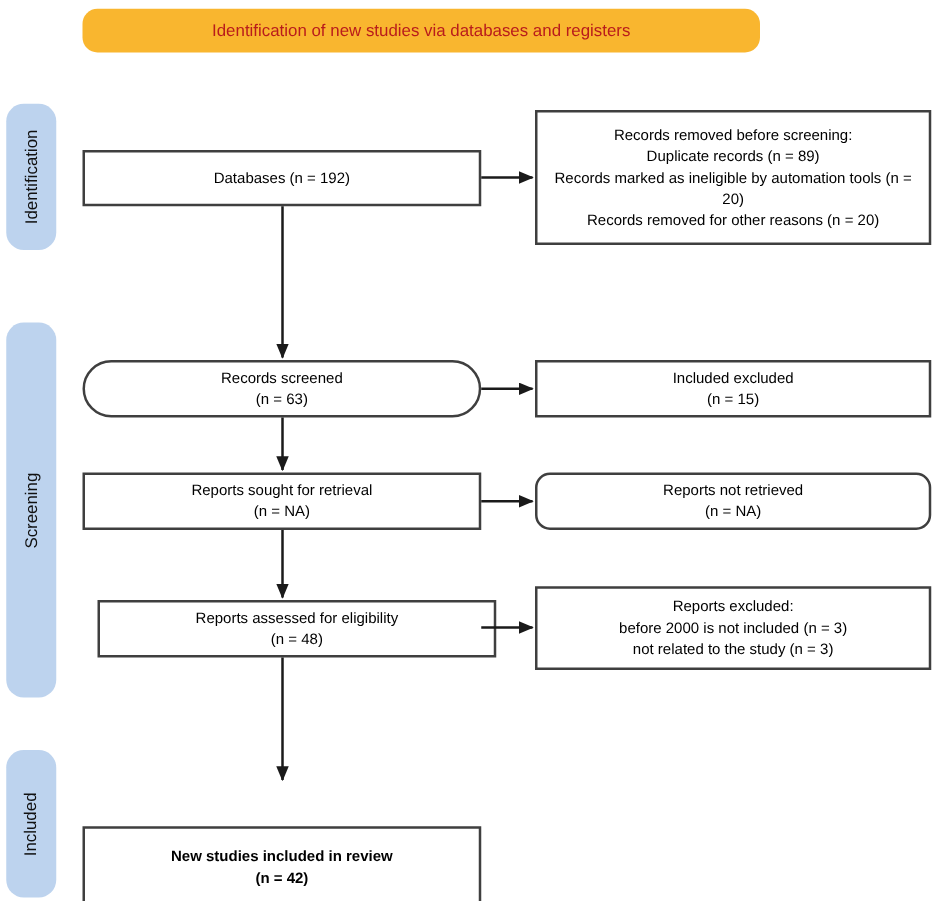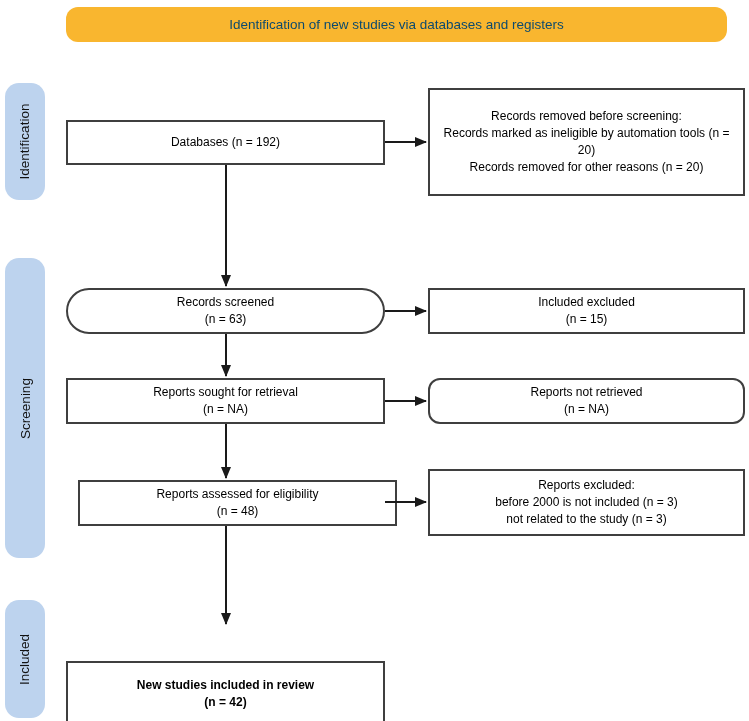--- a/index.html
+++ b/index.html
@@ -8,26 +8,26 @@
     width: 749px;
     height: 721px;
     background: #ffffff;
     font-family: "Liberation Sans", sans-serif;
     color: #000000;
     overflow: hidden;
   }
   .banner {
     position: absolute;
     left: 66px; top: 7px;
-    width: 661px; height: 35px;
+    width: 542px; height: 35px;
     background: var(--banner-bg, #F9B62F);
     border-radius: 12px;
     display: flex; align-items: center; justify-content: center;
     font-size: 13.5px;
-    color: #0c4a6e;
+    color: #b91c1c;
   }
   .stage {
     position: absolute;
     left: 5px;
     width: 40px;
     background: var(--stage-bg, #BDD3EE);
     border-radius: 14px;
     display: flex; align-items: center; justify-content: center;
   }
   .stage span {
@@ -90,20 +90,21 @@
   <div class="stage stage-included">
     <span>Included</span>
   </div>
 
   <div class="fbox col-left box-records-identified">
     <div>Databases (n = 192)</div>
   </div>
 
   <div class="fbox col-right box-records-removed">
     <div>Records removed before screening:</div>
+    <div>Duplicate records (n = 89)</div>
     <div>Records marked as ineligible by automation tools (n = 20)</div>
     <div>Records removed for other reasons (n = 20)</div>
   </div>
 
   <div class="fbox col-left box-records-screened">
     <div>Records screened</div>
     <div>(n = 63)</div>
   </div>
 
   <div class="fbox col-right box-records-excluded">

